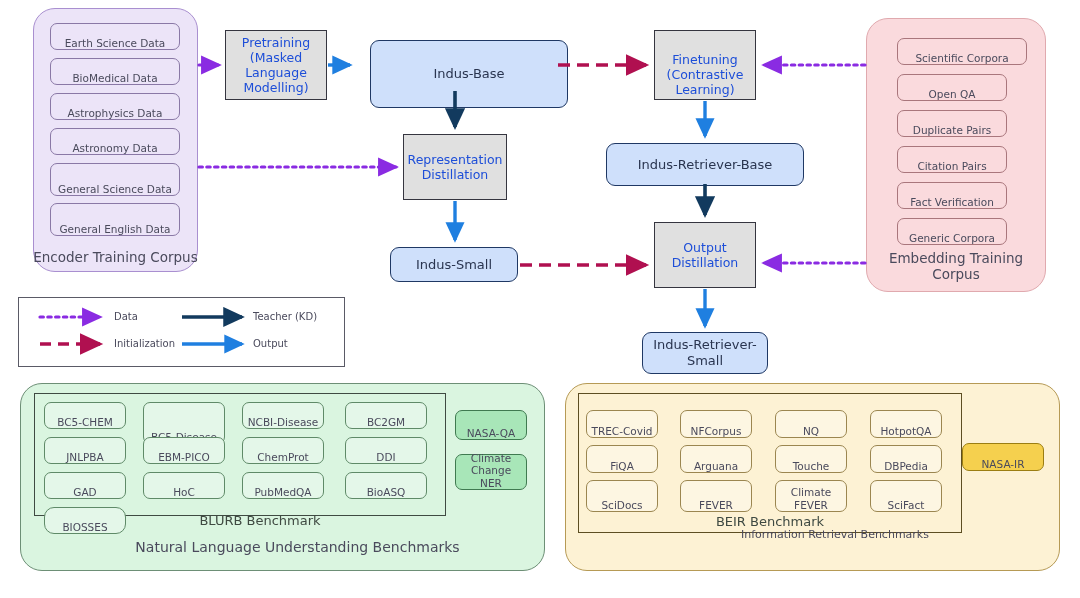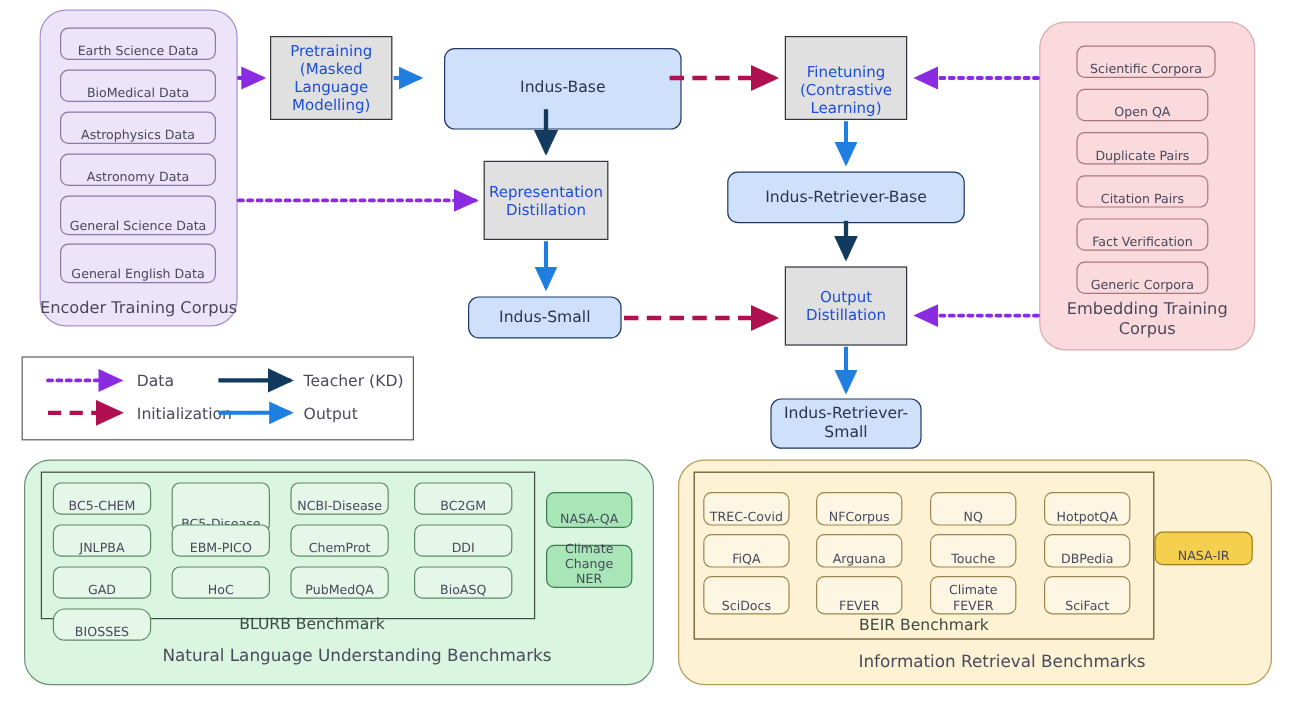--- a/index.html
+++ b/index.html
@@ -48,21 +48,21 @@
     font-size:12.5px;line-height:1.2;box-sizing:border-box;
   }
   .box-gray{background:#e0e0e0;border:1.4px solid #35353f;color:#1d4ed8;}
   .box-blue{
     background:#cfe0fb;border:1.4px solid #1f3864;border-radius:9px;
     color:#2a3550;font-size:13px;
   }
 
   
   .legend{background:#ffffff;border:1.2px solid #5a5a66;}
-  .legend-label{position:absolute;font-size:13px;color:#4a4a5c;}
+  .legend-label{position:absolute;font-size:10px;color:#4a4a5c;}
 
   
   svg.edges{position:absolute;left:0;top:0;width:1080px;height:598px;pointer-events:none;}
 </style>
 </head>
 <body>
 
 <div class="abs panel panel-purple" style="left:33px;top:8px;width:165px;height:264px;"></div>
 <div class="abs chip chip-purple" style="left:50px;top:23px;width:130px;height:27px;">
     <span>Earth Science  Data</span>
@@ -78,21 +78,21 @@
   </div>
 <div class="abs chip chip-purple" style="left:50px;top:163px;width:130px;height:33px;">
     <span>General Science Data</span>
   </div>
 <div class="abs chip chip-purple" style="left:50px;top:203px;width:130px;height:33px;">
     <span>General English Data</span>
   </div>
 <div class="panel-title" style="top:249px;left:33px;width:165px;">Encoder Training Corpus</div>
 
 <div class="abs panel panel-pink" style="left:866px;top:18px;width:180px;height:274px;"></div>
-<div class="abs chip chip-pink" style="left:897px;top:38px;width:116px;height:27px;">
+<div class="abs chip chip-pink" style="left:897px;top:38px;width:130px;height:27px;">
     <span>Scientific Corpora</span>
   </div>
 <div class="abs chip chip-pink" style="left:897px;top:74px;width:110px;height:27px;">
     <span>Open QA</span>
   </div>
 <div class="abs chip chip-pink" style="left:897px;top:110px;width:110px;height:27px;">
     <span>Duplicate Pairs</span>
   </div>
 <div class="abs chip chip-pink" style="left:897px;top:146px;width:110px;height:27px;">
     <span>Citation Pairs</span>
@@ -241,21 +241,21 @@
 <div class="abs chip chip-orange" style="left:870px;top:480px;width:72px;height:32px;">
     <span>SciFact</span>
   </div>
 
 <div class="inner-label" style="left:670px;top:514px;width:200px;">BEIR Benchmark</div>
 
 <div class="abs chip chip-orange-hl" style="left:962px;top:443px;width:82px;height:28px;">
     <span>NASA-IR</span>
   </div>
 
-<div class="panel-title" style="top:544px;left:620px;width:430px;font-size:14px;">Information Retrieval Benchmarks</div>
+<div class="panel-title" style="top:528px;left:620px;width:430px;font-size:11px;">Information Retrieval Benchmarks</div>
 
 <svg class="edges" viewBox="0 0 1080 598">
   <defs>
     <marker id="ah-purple" markerWidth="7" markerHeight="7" refX="5.6" refY="3" orient="auto">
       <path d="M0,0 L6.5,3 L0,6 Z" fill="#8a2be2"></path>
     </marker>
     <marker id="ah-purple-l" markerWidth="7" markerHeight="7" refX="5.6" refY="3" orient="auto">
       <path d="M0,0 L6.5,3 L0,6 Z" fill="#8a2be2"></path>
     </marker>
     <marker id="ah-crimson" markerWidth="7" markerHeight="7" refX="5.6" refY="3" orient="auto">

